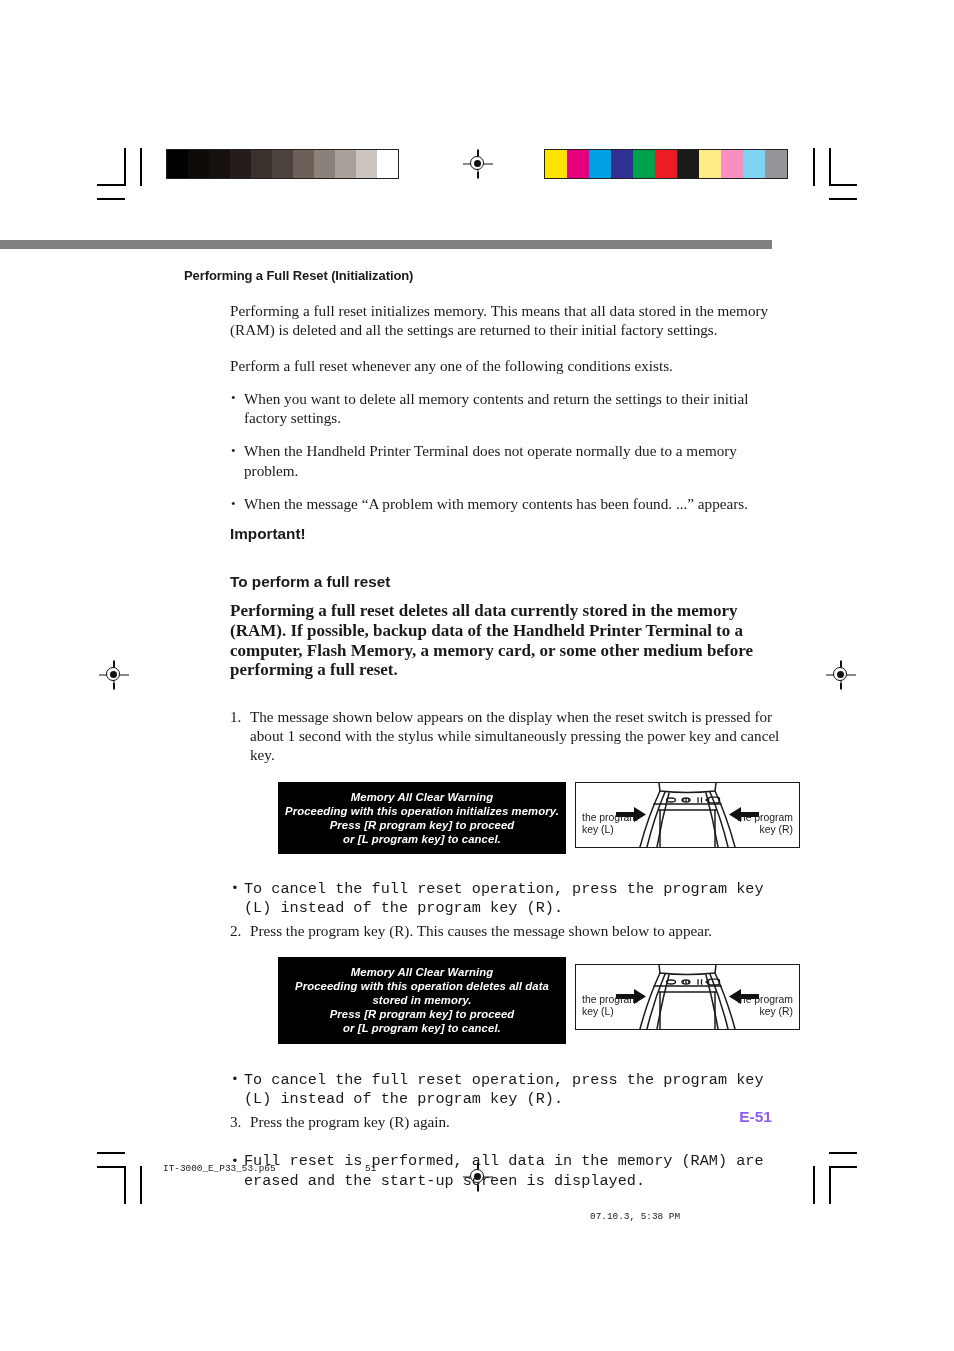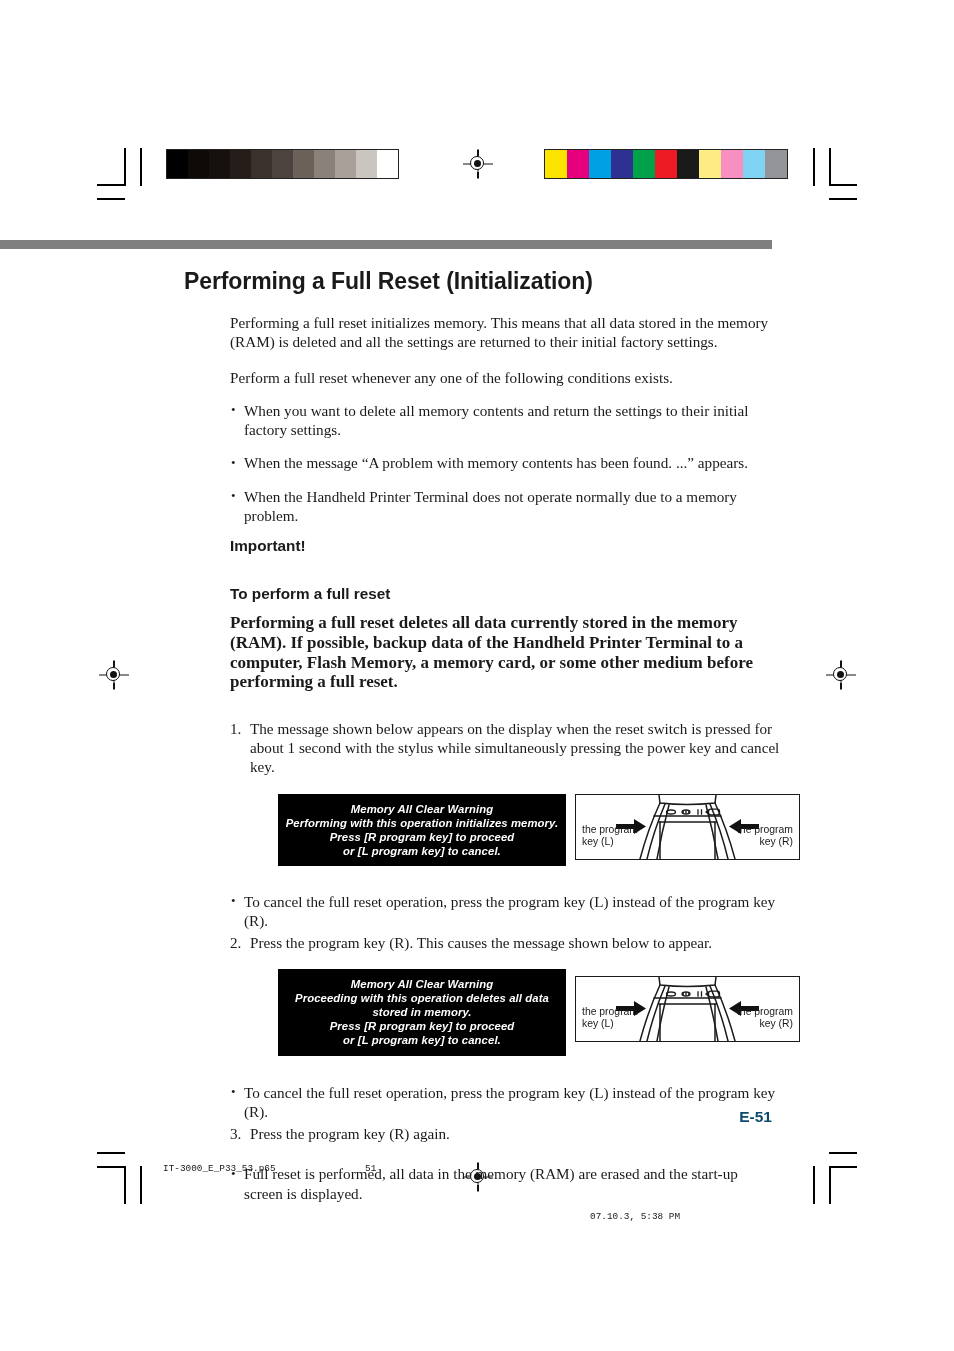--- a/index.html
+++ b/index.html
@@ -79,21 +79,21 @@
 
   .content {
     position: absolute;
     left: 184px;
     top: 268px;
     width: 596px;
   }
 
   h1.section-title {
     font-family: "Liberation Sans", sans-serif;
-    font-size: 23px;
+    font-size: 13px;
     font-weight: bold;
     margin: 0 0 18px 0;
     letter-spacing: -0.1px;
     color: #1a1a1a;
   }
 
   .indent { margin-left: 46px; }
 
   p.body {
     font-size: 15.2px;
@@ -148,20 +148,21 @@
   .step .num {
     position: absolute;
     left: 0; top: 0;
   }
 
   .note {
     position: relative;
     font-size: 15.2px;
     line-height: 19.3px;
     padding-left: 14px;
+    font-family: Liberation Mono, monospace;
   }
   .note::before {
     content: "\2022";
     position: absolute;
     left: 1px;
     top: -0.5px;
     font-size: 13px;
   }
 
   
@@ -216,21 +217,21 @@
   .dev-label.right { right: 6px; top: 29px; text-align: right; }
 
   
   .folio {
     position: absolute;
     right: 182px;
     top: 1108px;
     font-family: "Liberation Sans", sans-serif;
     font-size: 15.5px;
     font-weight: bold;
-    color: #0c4a6e;
+    color: #8b5cf6;
   }
 
   
   .slug {
     position: absolute;
     font-family: Liberation Mono, monospace;
     font-size: 9.4px;
     color: #1a1a1a;
     white-space: nowrap;
   }
@@ -326,39 +327,39 @@
   <h1 class="section-title">Performing a Full Reset (Initialization)</h1>
 
   <div class="indent">
 
     <p class="body">Performing a full reset initializes memory. This means that all data stored in the memory (RAM) is deleted and all the settings are returned to their initial factory settings.</p>
 
     <p class="body" style="margin-bottom:6px;">Perform a full reset whenever any one of the following conditions exists.</p>
 
     <ul class="bullets">
       <li>When you want to delete all memory contents and return the settings to their initial factory settings.</li>
+      <li>When the Handheld Printer Terminal does not operate normally due to a memory problem.</li>
       <li>When the message “A problem with memory contents has been found. ...” appears.</li>
-      <li>When the Handheld Printer Terminal does not operate normally due to a memory problem.</li>
     </ul>
 
     <h2 class="sub-head tight">Important!</h2>
 
     <h2 class="sub-head">To perform a full reset</h2>
 
     <p class="important-body">Performing a full reset deletes all data currently stored in the memory (RAM). If possible, backup data of the Handheld Printer Terminal to a computer, Flash Memory, a memory card, or some other medium before performing a full reset.</p>
 
     <div class="step" style="margin-top:27px;">
       <span class="num">1.</span>
       <span>The message shown below appears on the display when the reset switch is pressed for about 1 second with the stylus while simultaneously pressing the power key and cancel key.</span>
     </div>
 
     <div class="figure-row">
       <div class="lcd">
         <div>Memory All Clear Warning</div>
-        <div>Performing with this operation initializes memory.</div>
+        <div>Proceeding with this operation initializes memory.</div>
         <div>Press [R program key]  to proceed</div>
         <div>or [L program key] to cancel.</div>
       </div>
 
       <div class="device-box">
         <svg width="223" height="64" viewBox="0 0 223 64">
           <g fill="none" stroke="#1a1a1a" stroke-width="1.5" stroke-linecap="round">
 
             <path d="M83 0 L84 8 Q111 11 139 8 L140 0"></path>
 

